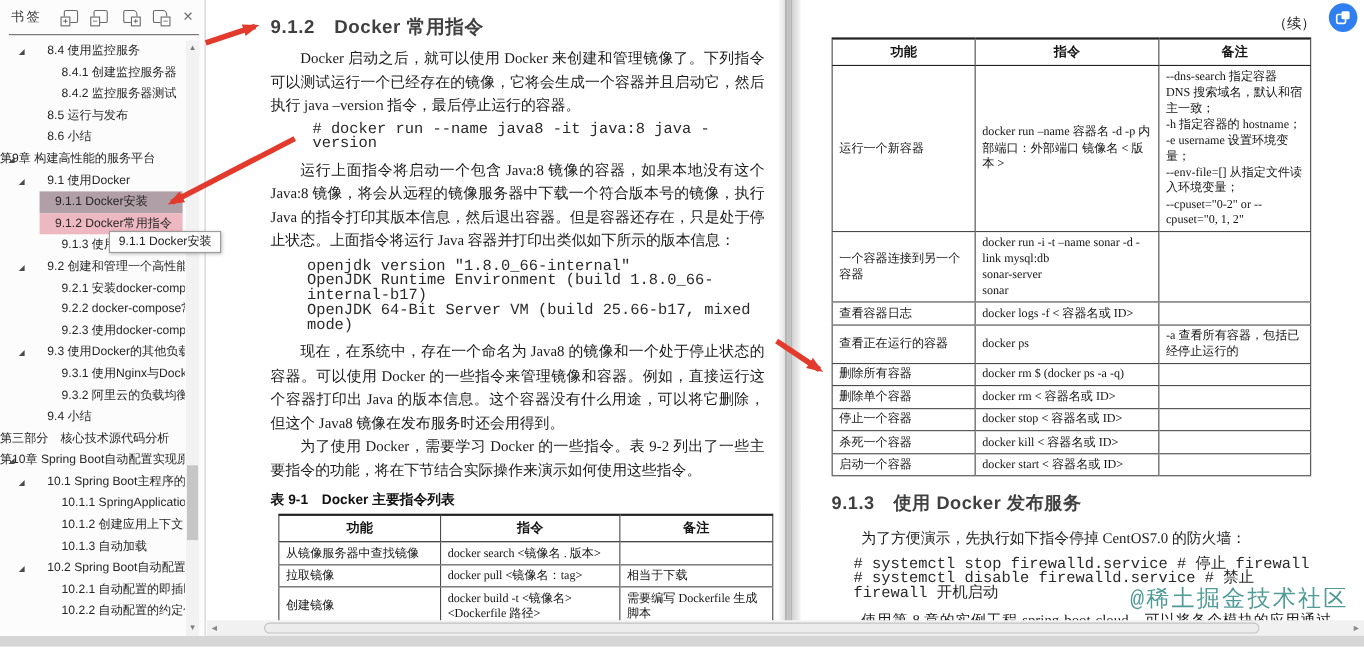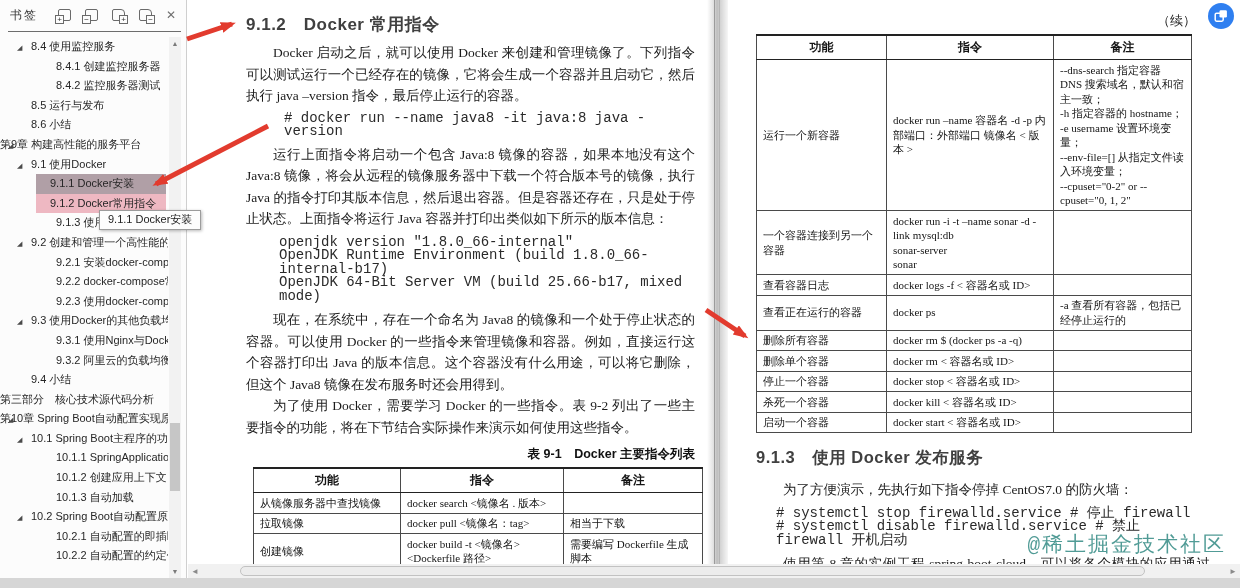--- a/index.html
+++ b/index.html
@@ -19,21 +19,21 @@
                background:#fcfcfc; border:1px solid #6a6a6a; font-size:8px; line-height:7px;
                text-align:center; color:#333; }
   .tool-icon.bm { border-radius:2px 4px 2px 2px; }
   .tool-icon.bm .badge { left:auto; right:-4px; }
   .sb-close { margin-left:auto; color:#6f6f6f; font-size:12px; line-height:12px; cursor:default; }
   .sb-divider { position:absolute; left:8px; right:5px; top:31px; border-top:1px solid #6d6d6d; }
 
   .sb-list { position:absolute; top:37px; left:0; right:18px; }
   .sb-item { position:relative; height:19.6px; line-height:19.6px; font-size:11px;
              color:#262626; white-space:nowrap; overflow:hidden; cursor:default; }
-  .lvl0 { } .lvl1 { padding-left:31px; } .lvl2 { padding-left:56px; }
+  .lvl0 { } .lvl1 { padding-left:43px; } .lvl2 { padding-left:56px; }
   .marker { position:absolute; top:1px; font-size:7px; color:#4a4a4a; }
   .lvl0 > .marker { left:8px; } .lvl1 > .marker { left:17px; } .lvl2 > .marker { left:36px; }
   .sel-dark, .sel-pink { margin-left:36px; margin-right:2px; padding-left:14px; }
   .sel-dark { background:#b09fa6; }
   .sel-pink { background:#eeb8c2; }
 
   .sb-tooltip { position:absolute; left:99px; top:210px; z-index:40; background:#fdfdfd;
                 border:1px solid #9c9c9c; box-shadow:1px 1px 3px rgba(0,0,0,.28);
                 font-size:11px; padding:1px 8px 2px 8px; color:#222; white-space:nowrap; }
 
@@ -57,21 +57,21 @@
   .sec-h { margin-top:13px; font-family:"Liberation Sans","DejaVu Sans",sans-serif;
            font-weight:bold; font-size:17px; color:#404040; letter-spacing:.5px; }
   .body-p { font-size:13.5px; line-height:21.5px; text-align:justify; text-indent:2em; color:#1b1b1b; }
   .mt6 { margin-top:6px; } .mt10 { margin-top:10px; }
   .code { font-family:"Liberation Mono","DejaVu Sans Mono",monospace; font-size:14px;
           line-height:13.5px; color:#2a2a2a; white-space:pre-line; }
   .code-l { margin:5px 0 5px 38px; }
   .code-l2 { margin:6px 0 6px 33px; }
   .code-r { margin:6px 0 6px 20px; }
 
-  .tbl-cap { margin-top:8px; text-align:right; font-family:"Liberation Sans",sans-serif;
+  .tbl-cap { margin-top:8px; text-align:left; font-family:"Liberation Sans",sans-serif;
              font-weight:bold; font-size:12.5px; color:#111; }
   table.tbl { border-collapse:collapse; table-layout:fixed; font-size:11px; color:#141414;
               margin-top:4px; }
   .tbl th { border-top:2px solid #222; border-bottom:1px solid #222; font-weight:bold;
             font-size:12px; padding:3px 4px; text-align:center; font-family:"Liberation Serif",serif; }
   .tbl td { border-bottom:1px solid #4a4a4a; padding:2.5px 6px; vertical-align:middle;
             line-height:14.5px; white-space:pre-line; overflow:hidden; }
   .tbl th + th, .tbl td + td { border-left:1px solid #4a4a4a; }
   .tbl { border-left:1px solid #4a4a4a; border-right:1px solid #4a4a4a; }
   .tbl-left { width:449px; margin-left:7px; }

